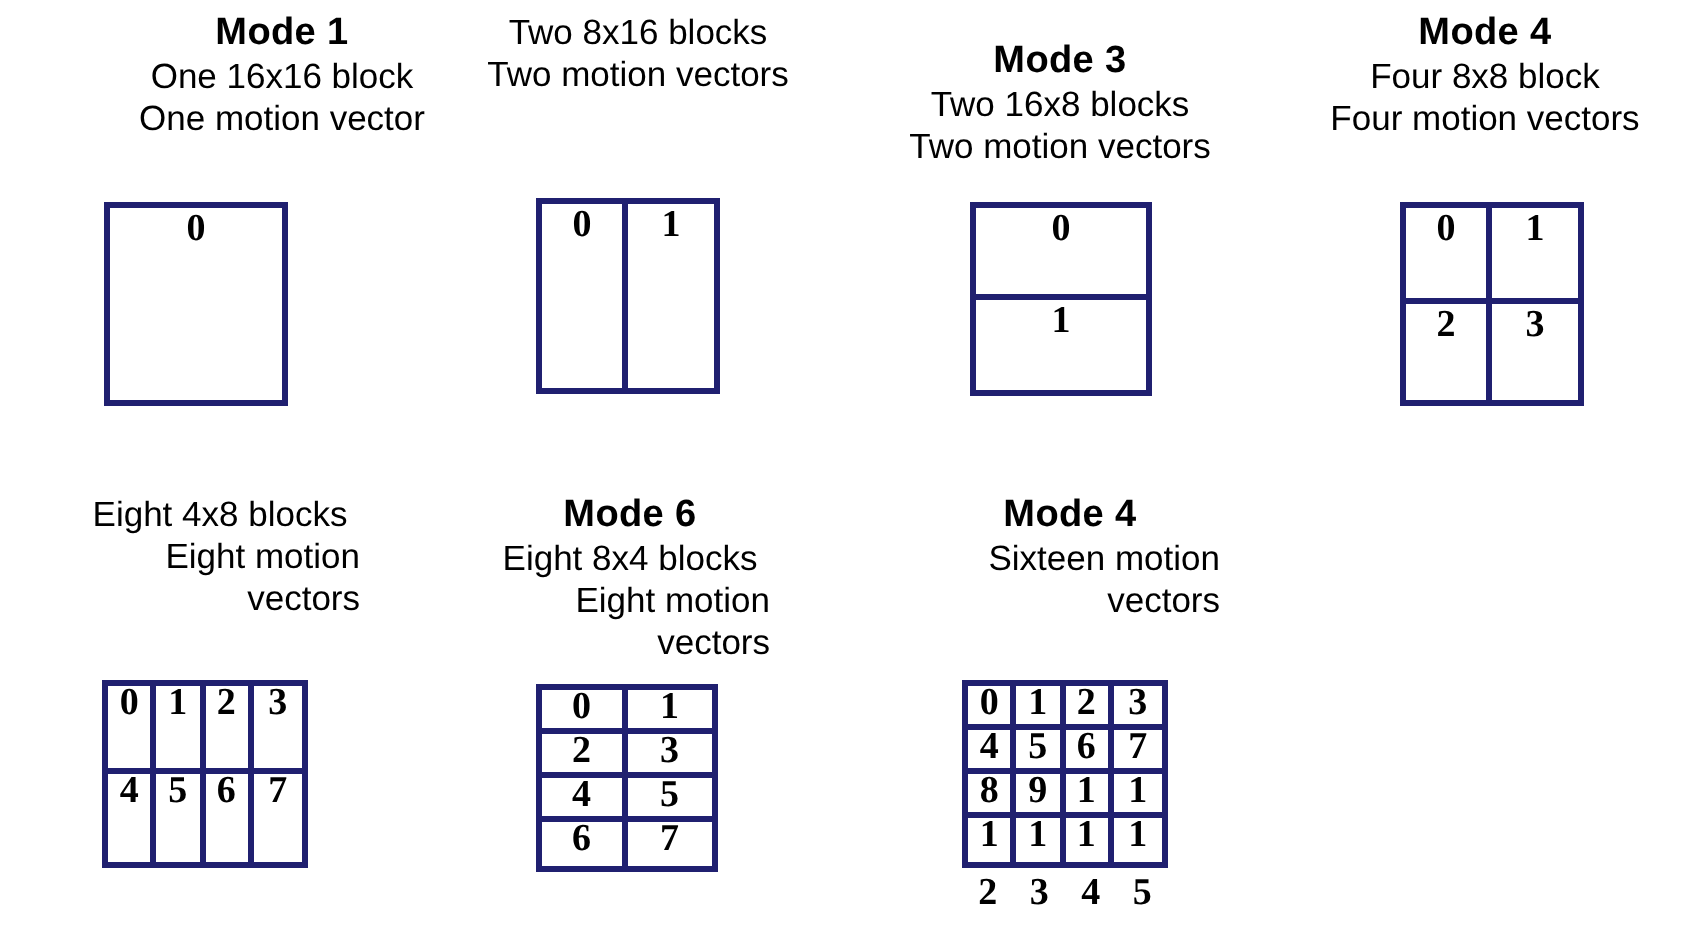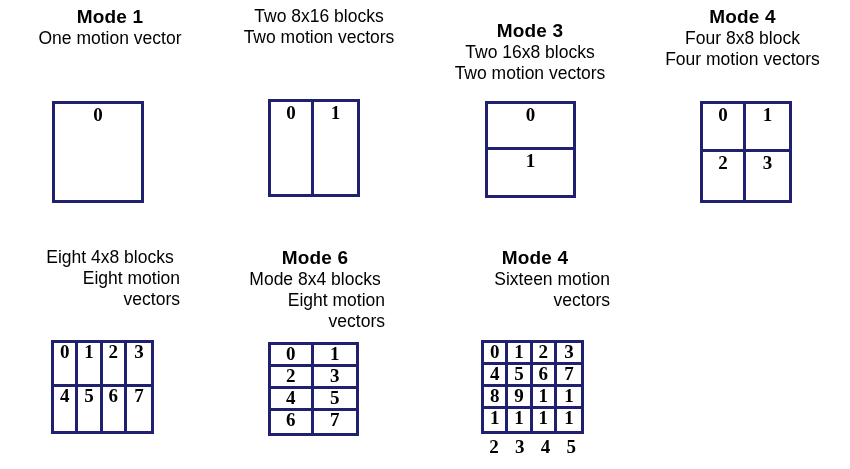--- a/index.html
+++ b/index.html
@@ -83,22 +83,23 @@
     font-size: 19px;
     line-height: 19px;
     text-align: center;
   }
 </style>
 </head>
 <body>
 
 <div class="canvas">
 
-  <div class="mode" style="left:0px; top:6px; width:220px;">
+  <div class="mode" style="left:0px; top:6px; width:220px;padding-left:31px;">
     <div class="mode-title">Mode 1</div>
+    <div class="mode-desc">One 16x16 block</div>
     <div class="mode-desc">One motion vector</div>
   </div>
   <div class="grid" style="left:52px; top:101px; width:92px; height:102px; grid-template-columns:repeat(1,1fr); grid-template-rows:repeat(1,1fr);">
     <div class="cell last-col last-row">
       <span class="cell-label">0</span>
     </div>
   </div>
 
   <div class="mode" style="left:209px; top:6px; width:220px;">
     <div class="mode-desc">Two 8x16 blocks</div>
@@ -173,21 +174,21 @@
     <div class="cell last-row">
       <span class="cell-label">6</span>
     </div>
     <div class="cell last-col last-row">
       <span class="cell-label">7</span>
     </div>
   </div>
 
   <div class="mode" style="left:222px; top:247px; width:186px;">
     <div class="mode-title">Mode 6</div>
-    <div class="mode-desc">Mode 8x4 blocks</div>
+    <div class="mode-desc">Eight 8x4 blocks</div>
     <div class="mode-desc wrapping" style="width:140px; margin:0 auto;">Eight motion vectors</div>
   </div>
   <div class="grid tight" style="left:268px; top:342px; width:91px; height:94px; grid-template-columns:repeat(2,1fr); grid-template-rows:repeat(4,1fr);">
     <div class="cell">
       <span class="cell-label">0</span>
     </div>
     <div class="cell last-col">
       <span class="cell-label">1</span>
     </div>
     <div class="cell">

